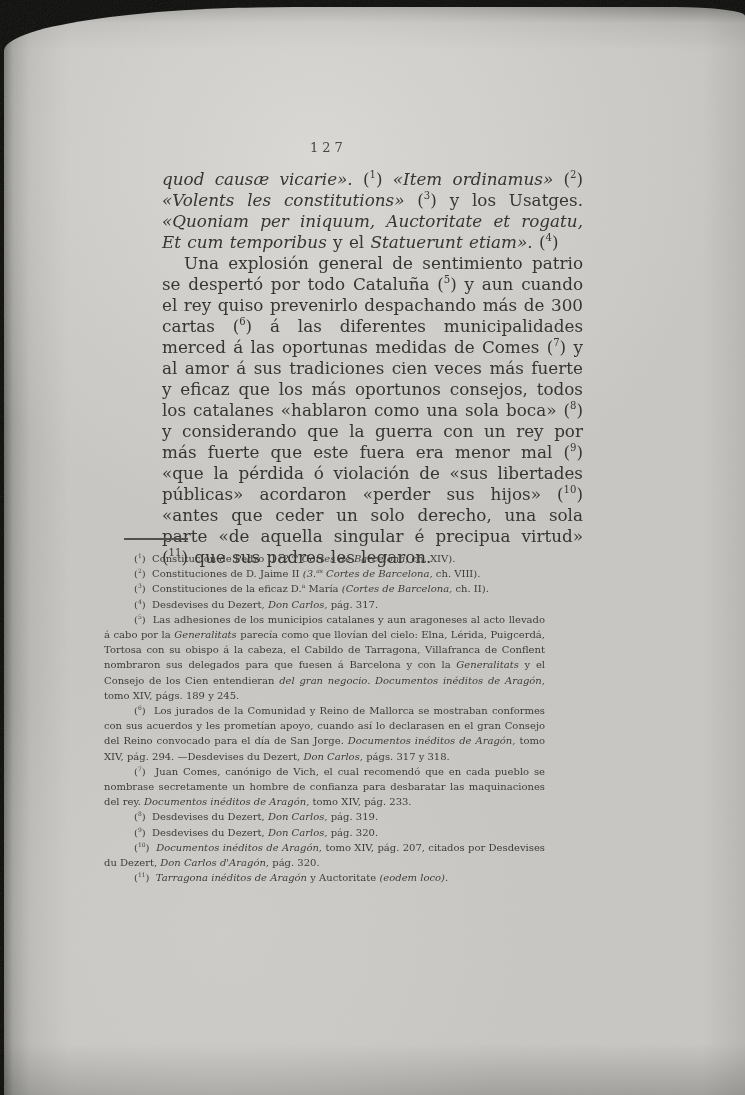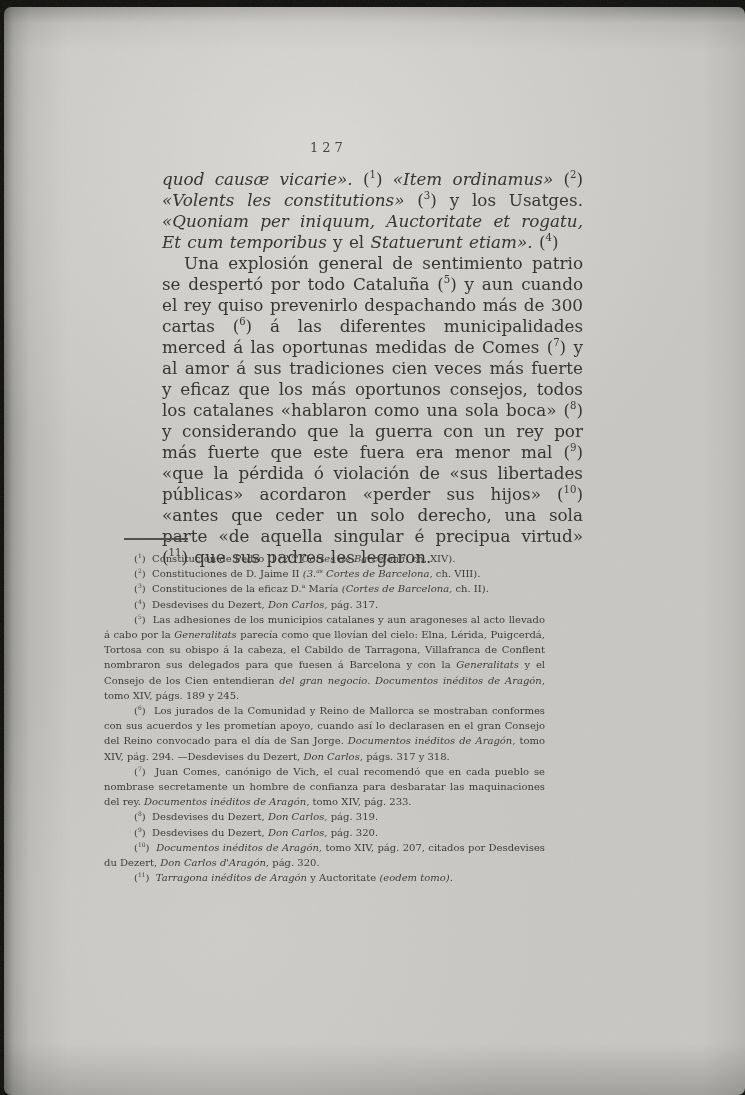--- a/index.html
+++ b/index.html
@@ -16,21 +16,20 @@
     background:
       radial-gradient(ellipse 85% 55% at 42% 14%, rgba(226,225,221,0.75) 0%, rgba(226,225,221,0) 65%),
       radial-gradient(ellipse 60% 40% at 30% 85%, rgba(215,214,210,0.45) 0%, rgba(215,214,210,0) 70%),
       linear-gradient(90deg, rgba(28,28,26,0.55) 0px, rgba(48,48,46,0.28) 9px, rgba(90,90,88,0.14) 26px, rgba(0,0,0,0) 64px),
       linear-gradient(180deg, rgba(25,25,23,0.38) 0px, rgba(70,70,68,0.12) 16px, rgba(0,0,0,0) 44px),
       linear-gradient(0deg, rgba(55,55,53,0.28) 0px, rgba(0,0,0,0) 52px),
       linear-gradient(270deg, rgba(80,80,78,0.14) 0px, rgba(0,0,0,0) 42px),
       #c9c8c4;
     border-top-left-radius: 290px 44px;
     border-top-right-radius: 70px 9px;
-    border-radius: 7px;
   }
   .grain {
     position: absolute; inset: 0;
     pointer-events: none;
     opacity: 0.5;
   }
   .pageno {
     position: absolute;
     left: 114px; top: 133px; width: 421px;
     text-align: center;
@@ -91,21 +90,21 @@
       <p class="fnote"><span class="fn-marker">(<sup>1</sup>)</span>&nbsp;&nbsp;<span>Constitución de Pedro II </span><span class="it">(2.</span><sup class="it">as</sup><span class="it"> Cortes de Barcelona,</span><span> ch. XIV).</span></p>
       <p class="fnote"><span class="fn-marker">(<sup>2</sup>)</span>&nbsp;&nbsp;<span>Constituciones de D. Jaime II </span><span class="it">(3.</span><sup class="it">as</sup><span class="it"> Cortes de Barcelona,</span><span> ch. VIII).</span></p>
       <p class="fnote"><span class="fn-marker">(<sup>3</sup>)</span>&nbsp;&nbsp;<span>Constituciones de la eficaz D.</span><sup>a</sup><span> María </span><span class="it">(Cortes de Barcelona,</span><span> ch. II).</span></p>
       <p class="fnote"><span class="fn-marker">(<sup>4</sup>)</span>&nbsp;&nbsp;<span>Desdevises du Dezert, </span><span class="it">Don Carlos,</span><span> pág. 317.</span></p>
       <p class="fnote"><span class="fn-marker">(<sup>5</sup>)</span>&nbsp;&nbsp;<span>Las adhesiones de los municipios catalanes y aun aragoneses al acto llevado á cabo por la </span><span class="it">Generalitats</span><span> parecía como que llovían del cielo: Elna, Lérida, Puigcerdá, Tortosa con su obispo á la cabeza, el Cabildo de Tarragona, Villafranca de Conflent nombraron sus delegados para que fuesen á Barcelona y con la </span><span class="it">Generalitats</span><span> y el Consejo de los Cien entendieran </span><span class="it">del gran negocio. Documentos inéditos de Aragón,</span><span> tomo XIV, págs. 189 y 245.</span></p>
       <p class="fnote"><span class="fn-marker">(<sup>6</sup>)</span>&nbsp;&nbsp;<span>Los jurados de la Comunidad y Reino de Mallorca se mostraban conformes con sus acuerdos y les prometían apoyo, cuando así lo declarasen en el gran Consejo del Reino convocado para el día de San Jorge. </span><span class="it">Documentos inéditos de Aragón,</span><span> tomo XIV, pág. 294. —Desdevises du Dezert, </span><span class="it">Don Carlos,</span><span> págs. 317 y 318.</span></p>
       <p class="fnote"><span class="fn-marker">(<sup>7</sup>)</span>&nbsp;&nbsp;<span>Juan Comes, canónigo de Vich, el cual recomendó que en cada pueblo se nombrase secretamente un hombre de confianza para desbaratar las maquinaciones del rey. </span><span class="it">Documentos inéditos de Aragón,</span><span> tomo XIV, pág. 233.</span></p>
       <p class="fnote"><span class="fn-marker">(<sup>8</sup>)</span>&nbsp;&nbsp;<span>Desdevises du Dezert, </span><span class="it">Don Carlos,</span><span> pág. 319.</span></p>
       <p class="fnote"><span class="fn-marker">(<sup>9</sup>)</span>&nbsp;&nbsp;<span>Desdevises du Dezert, </span><span class="it">Don Carlos,</span><span> pág. 320.</span></p>
       <p class="fnote"><span class="fn-marker">(<sup>10</sup>)</span>&nbsp;&nbsp;<span class="it">Documentos inéditos de Aragón,</span><span> tomo XIV, pág. 207, citados por Desdevises du Dezert, </span><span class="it">Don Carlos d'Aragón,</span><span> pág. 320.</span></p>
-      <p class="fnote"><span class="fn-marker">(<sup>11</sup>)</span>&nbsp;&nbsp;<span class="it">Tarragona inéditos de Aragón</span><span> y Auctoritate </span><span class="it">(eodem tomo).</span></p>
+      <p class="fnote"><span class="fn-marker">(<sup>11</sup>)</span>&nbsp;&nbsp;<span class="it">Tarragona inéditos de Aragón</span><span> y Auctoritate </span><span class="it">(eodem loco).</span></p>
     </div>
 </div>
 
 <svg class="grain" width="745" height="1095" xmlns="http://www.w3.org/2000/svg">
   <filter id="g">
     <feTurbulence type="fractalNoise" baseFrequency="0.82" numOctaves="2" stitchTiles="stitch"></feTurbulence>
     <feColorMatrix type="matrix" values="0 0 0 0 0.42  0 0 0 0 0.42  0 0 0 0 0.40  0 0 0 0.28 0"></feColorMatrix>
   </filter>
   <rect width="745" height="1095" filter="url(#g)"></rect>
 </svg>

